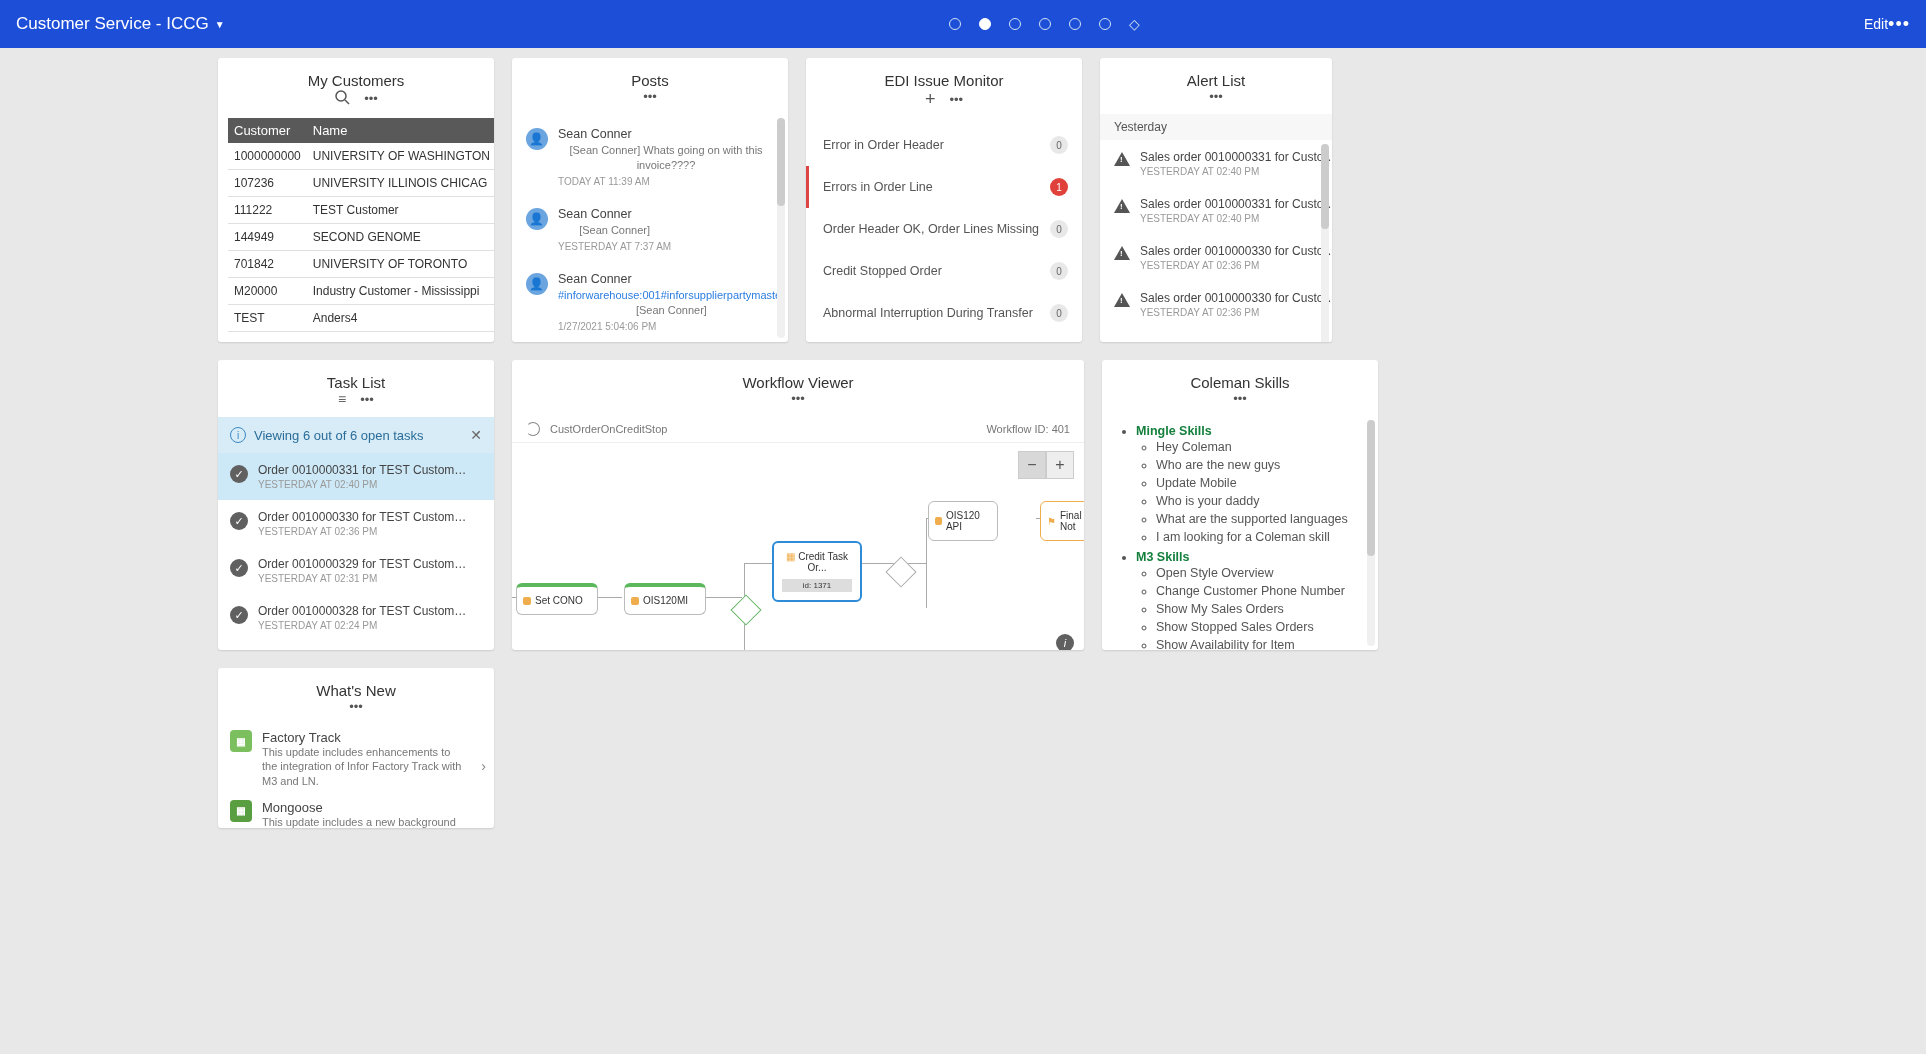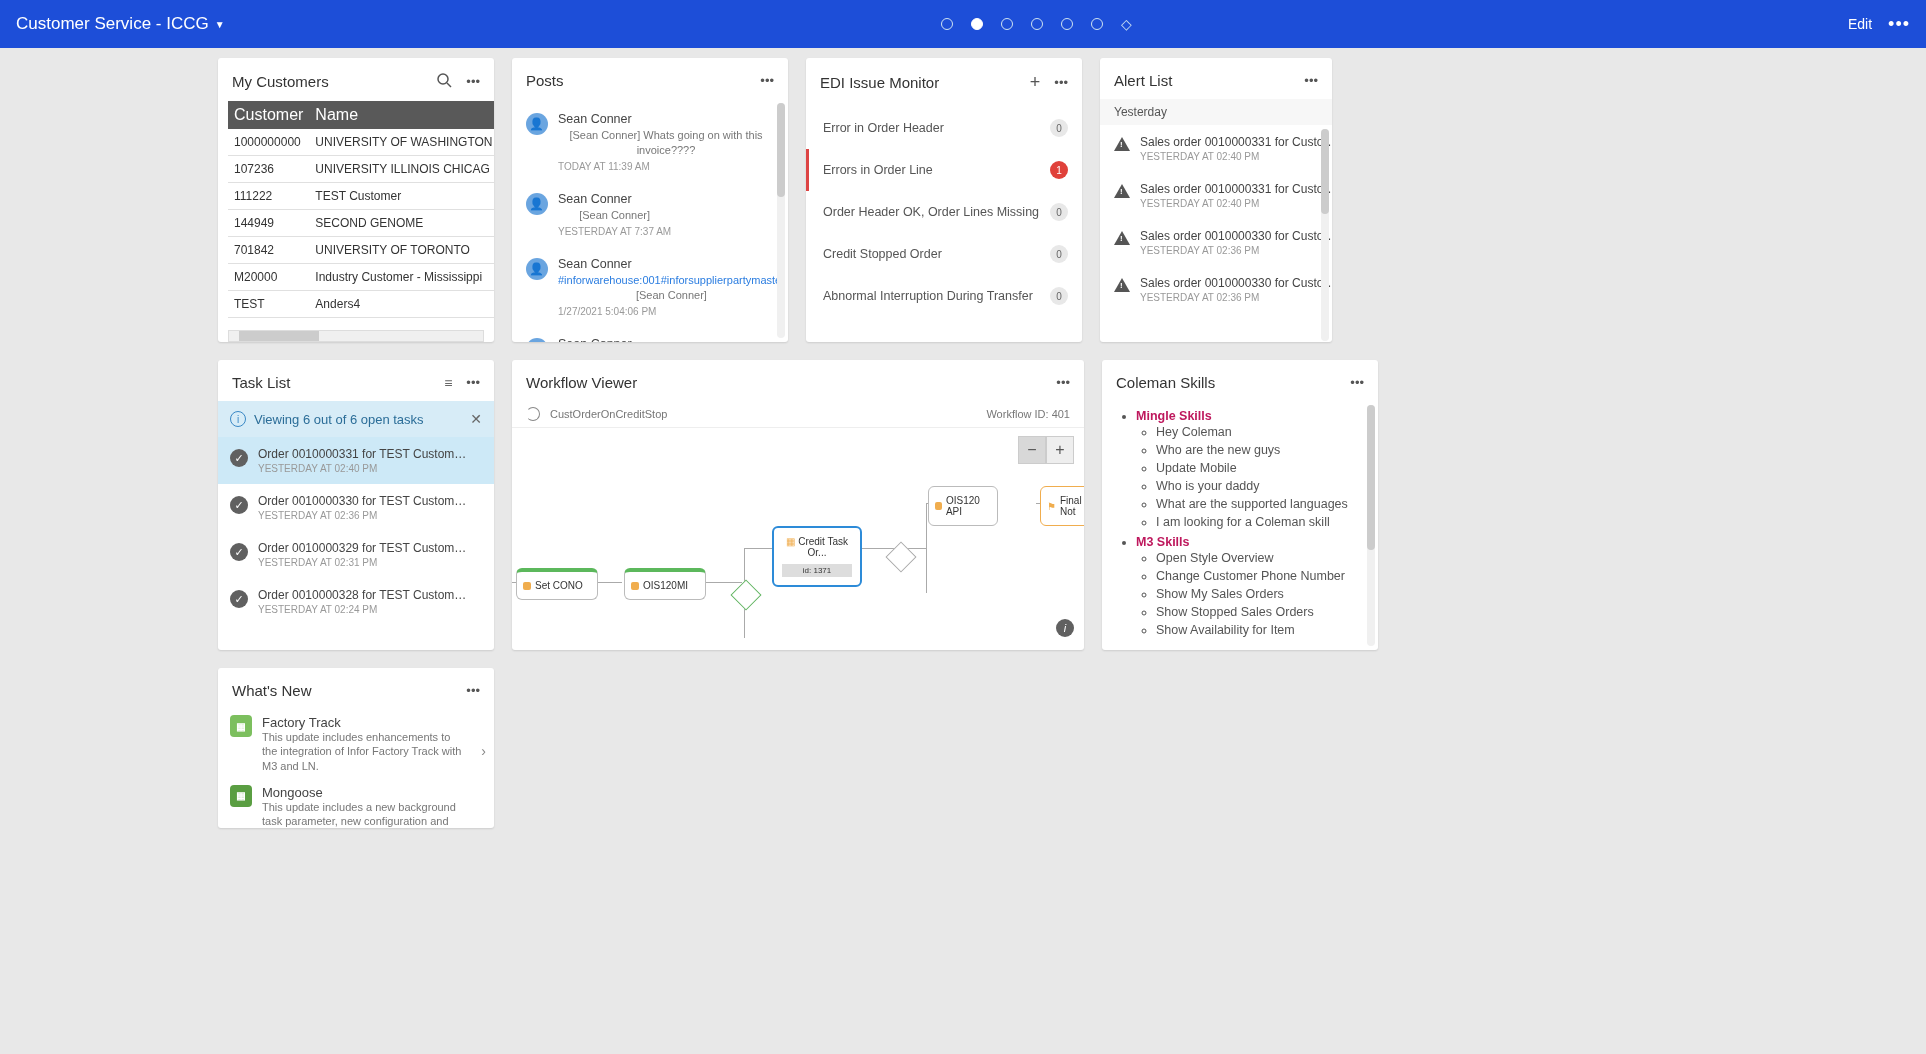--- a/index.html
+++ b/index.html
@@ -16,50 +16,51 @@
   align-items: center;
   padding: 0 16px;
   color: #fff;
 }
 .topbar-title { font-size: 17px; font-weight: 400; display: flex; align-items: center; gap: 6px; }
 .topbar-title .chev { font-size: 10px; }
 .topbar-center { flex: 1; display: flex; justify-content: center; align-items: center; gap: 18px; }
 .page-dot { width: 12px; height: 12px; border-radius: 50%; border: 1.5px solid #cde2f2; background: transparent; cursor: pointer; }
 .page-dot.active { background: #fff; border-color: #fff; }
 .page-end { color: #cde2f2; font-size: 14px; }
-.topbar-right { display: flex; align-items: center; gap: 16px; }
+.topbar-right { display: flex; align-items: center; }
 .edit-btn { font-size: 14px; cursor: pointer; }
 .dots-icon { font-size: 18px; letter-spacing: 1px; cursor: pointer; }
 
 .dashboard { max-width: 1490px; margin: 0 auto; padding: 10px 0 20px; }
 .row { display: flex; gap: 18px; margin-bottom: 18px; }
 
 .card {
   background: #fff;
   border-radius: 3px;
   box-shadow: 0 1px 2px rgba(0,0,0,0.12);
   display: flex;
   flex-direction: column;
 }
 .card-header {
   display: flex;
   align-items: center;
   padding: 14px 14px 10px;
   border-bottom: none;
+  flex-direction: column;
 }
 .card-title { font-size: 15px; font-weight: 500; color: #333; flex: 1; }
 .card-actions { display: flex; gap: 14px; align-items: center; color: #555; }
 .card-actions span { cursor: pointer; }
 .card-body { flex: 1; overflow: hidden; position: relative; }
 
 
 .my-cust { width: 276px; height: 284px; }
 .table-wrap { padding: 0 10px 8px; }
 .cust-table { width: 100%; border-collapse: collapse; font-size: 12px; }
-.cust-table th { background: #595959; color: #fff; text-align: left; padding: 5px 6px; font-weight: 500; font-size: 16px; }
+.cust-table th { background: #595959; color: #fff; text-align: left; padding: 5px 6px; font-weight: 500; font-size: 13px; }
 .cust-table td { border-bottom: 1px solid #e0e0e0; padding: 6px 6px; white-space: nowrap; overflow: hidden; text-overflow: ellipsis; }
 .cust-table td:first-child { width: 70px; }
 .hscroll-bar { margin: 4px 10px 8px; height: 12px; background: #f0f0f0; border: 1px solid #ddd; position: relative; }
 .hscroll-thumb { position: absolute; left: 10px; width: 80px; top: 0; bottom: 0; background: #ccc; }
 
 
 .posts { width: 276px; height: 284px; }
 .posts-list { padding: 4px 0 0; height: 232px; overflow: hidden; position: relative; }
 .post-item { display: flex; gap: 10px; padding: 8px 14px 10px; }
 .avatar { width: 22px; height: 22px; border-radius: 50%; background: #6aa5e0; display: flex; align-items: center; justify-content: center; color: #fff; font-size: 12px; flex-shrink: 0; margin-top: 2px; }
@@ -119,21 +120,21 @@
 .wf-diamond.grey { border-color: #aaa; }
 .wf-line { position: absolute; background: #aaa; }
 .wf-icon { width: 8px; height: 8px; background: #f0ad4e; border-radius: 2px; }
 
 
 .coleman { width: 276px; height: 290px; }
 .coleman-body { padding: 6px 14px 10px; font-size: 12.5px; color: #555; height: 238px; overflow: hidden; position: relative; }
 .coleman-body ul { list-style: disc; padding-left: 20px; }
 .coleman-body ul ul { list-style: circle; }
 .coleman-body li { padding: 2px 0; }
-.skill-hdr { color: #be185d; font-weight: 600; }
+.skill-hdr { color: #15803d; font-weight: 600; }
 
 
 .whatsnew { width: 276px; height: 160px; }
 .wn-body { padding: 0 12px 8px; font-size: 11px; color: #777; position: relative; }
 .wn-item { display: flex; gap: 10px; padding: 6px 0; align-items: flex-start; }
 .wn-sq { width: 22px; height: 22px; border-radius: 4px; flex-shrink: 0; display:flex; align-items:center; justify-content:center; color:#fff; font-size:10px; font-weight:bold; }
 .wn-sq.green { background: #7cbf5e; }
 .wn-sq.darkg { background: #5a9e42; }
 .wn-title { font-size: 13px; color: #444; font-weight: 500; }
 .wn-desc { line-height: 1.3; padding-right: 20px; }

